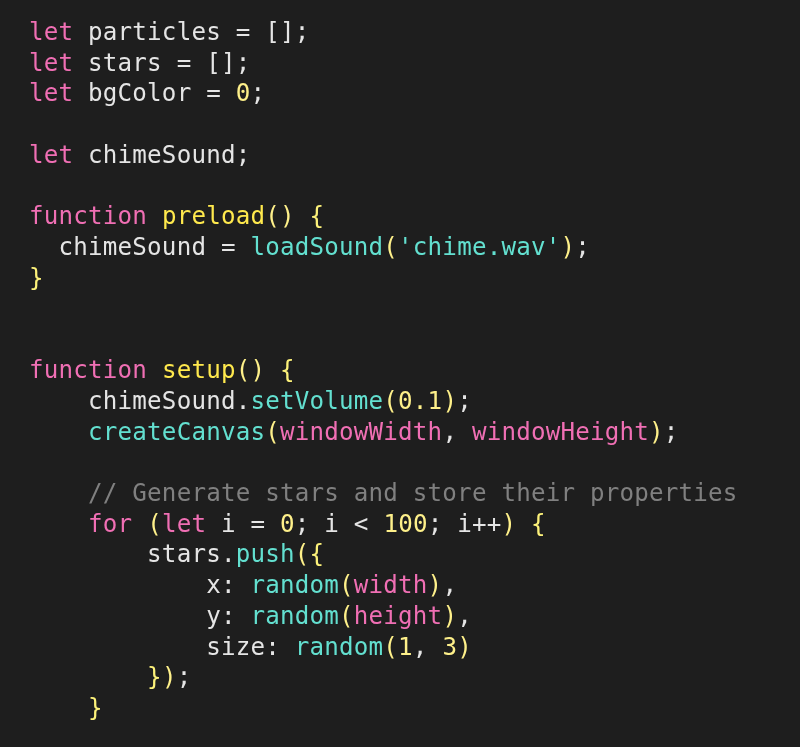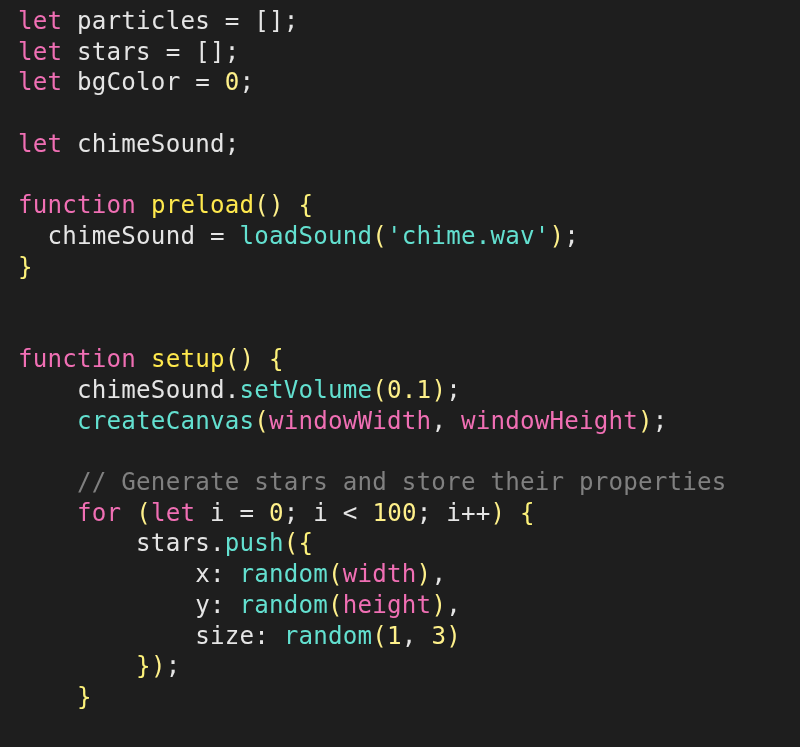--- a/index.html
+++ b/index.html
@@ -4,21 +4,21 @@
 <style>
   html, body {
     margin: 0;
     padding: 0;
     background: #1e1e1e;
     width: 800px;
     height: 747px;
     overflow: hidden;
   }
   pre.code {
-    margin: 0;
+    margin: 11px;
     padding: 6px 0 0 18px;
     font-family: Menlo, Consolas, "DejaVu Sans Mono", monospace;
     font-size: 24.2px;
     line-height: 1.27;
     font-weight: 500;
     white-space: pre;
     letter-spacing: 0.2px;
   }
   .tok-kw     { color: #f06fb4; }   
   .tok-var    { color: #e5e5e5; }   

